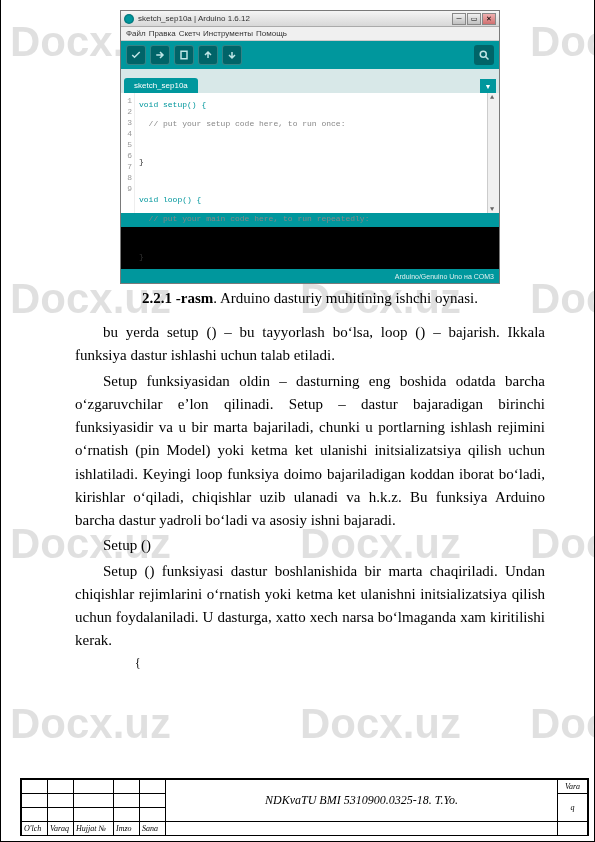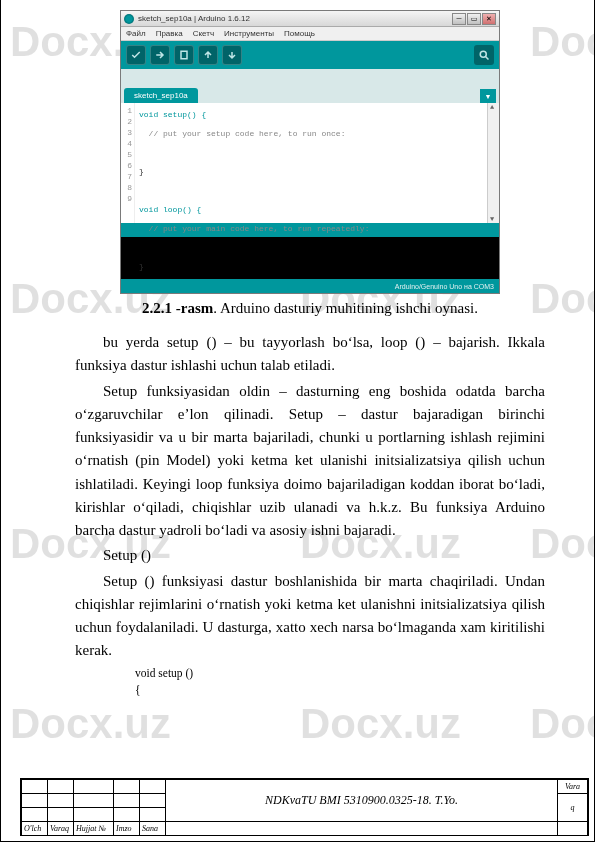--- a/index.html
+++ b/index.html
@@ -84,21 +84,21 @@
     display: flex; align-items: center; justify-content: center;
     font-size: 7px;
   }
   .titlebar .win-btn.close { background: linear-gradient(#f0b0b0, #d07070); }
 
   .menubar {
     background: #f0f0f0;
     height: 14px;
     display: flex;
     align-items: center;
-    gap: 10px;
+    gap: 3px;
     padding: 0 5px;
     font-size: 8px;
     color: #333;
     border-bottom: 1px solid #ccc;
   }
 
   .toolbar {
     background: #00979d;
     height: 28px;
     display: flex;
@@ -122,21 +122,21 @@
   .serial-btn {
     width: 20px; height: 20px;
     background: #006468;
     border-radius: 3px;
     display:flex; align-items:center; justify-content:center;
   }
   .serial-btn svg { width:12px; height:12px; fill:#bfe5e6; }
 
   .tabbar {
     background: #d8e8e8;
-    height: 34px;
+    height: 24px;
     display: flex;
     align-items: flex-end;
     padding-left: 3px;
   }
   .tab {
     background: #00979d;
     color: #fff;
     font-size: 8px;
     padding: 3px 10px;
     border-radius: 3px 3px 0 0;
@@ -351,21 +351,20 @@
   </div>
 
   <p class="caption">
     <b>2.2.1 -rasm</b><span>. Arduino dasturiy muhitining ishchi oynasi.</span>
   </p>
 
   <p class="para">bu yerda setup () – bu tayyorlash boʻlsa, loop () – bajarish. Ikkala funksiya dastur ishlashi uchun talab etiladi.</p>
   <p class="para">Setup funksiyasidan oldin – dasturning eng boshida odatda barcha oʻzgaruvchilar eʼlon qilinadi. Setup – dastur bajaradigan birinchi funksiyasidir va u bir marta bajariladi, chunki u portlarning ishlash rejimini oʻrnatish (pin Model) yoki ketma ket ulanishi initsializatsiya qilish uchun ishlatiladi. Keyingi loop funksiya doimo bajariladigan koddan iborat boʻladi, kirishlar oʻqiladi, chiqishlar uzib ulanadi va h.k.z. Bu funksiya Arduino barcha dastur yadroli boʻladi va asosiy ishni bajaradi.</p>
   <p class="para">Setup ()</p>
   <p class="para">Setup () funksiyasi dastur boshlanishida bir marta chaqiriladi. Undan chiqishlar rejimlarini oʻrnatish yoki ketma ket ulanishni initsializatsiya qilish uchun foydalaniladi. U dasturga, xatto xech narsa boʻlmaganda xam kiritilishi kerak.</p>
-  <p class="codeblock">void setup ()</p>
   <p class="codeblock">{</p>
 
 </div>
 
 <div class="stamp">
   <table>
     <tbody>
         <tr style="height:14px;">
       <td style="width:26px;"></td>
       <td style="width:26px;"></td>

